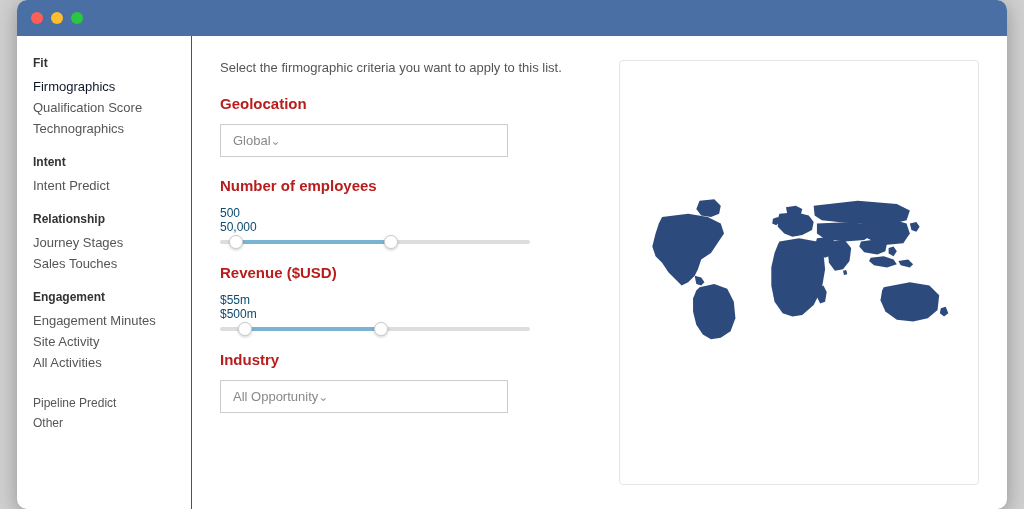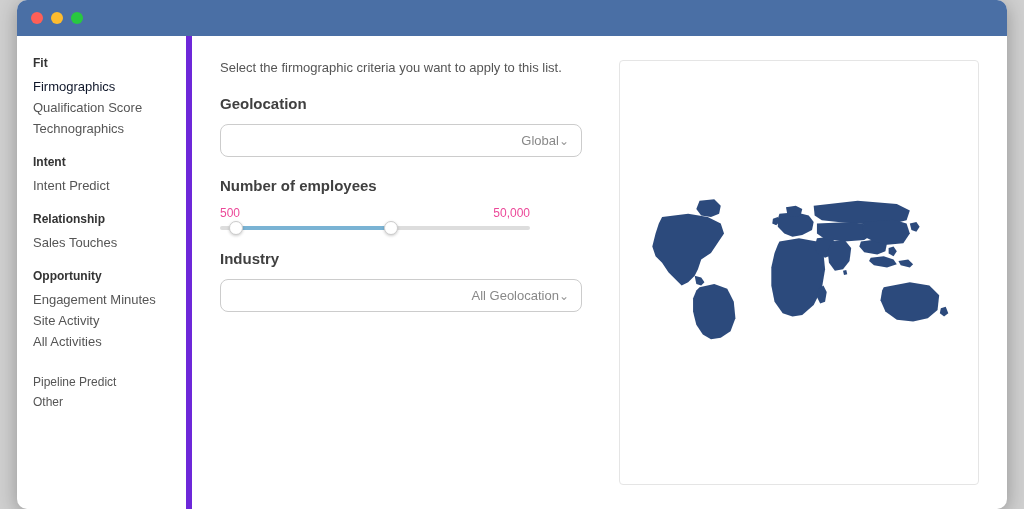--- a/index.html
+++ b/index.html
@@ -32,21 +32,21 @@
     }
     .tl-red { background: #ff5f57; }
     .tl-yellow { background: #febc2e; }
     .tl-green { background: #28c840; }
     .content {
       display: flex;
       height: 473px;
     }
     .sidebar {
       width: 175px;
-      border-right: 6px solid #6d28d9;
+      border-right: 1px solid #6d28d9;
       padding: 20px 16px;
       flex-shrink: 0;
     }
     .sidebar-section-label {
       font-size: 12px;
       font-weight: 700;
       color: #333;
       margin-bottom: 6px;
       margin-top: 16px;
     }
@@ -87,45 +87,46 @@
       flex-shrink: 0;
     }
     .instruction {
       font-size: 13px;
       color: #555;
       margin-bottom: 20px;
     }
     .section-title {
       font-size: 15px;
       font-weight: 700;
-      color: #404040;
+      color: #b91c1c;
       margin-bottom: 12px;
     }
     .dropdown {
       border: 1px solid #ccc;
-      border-radius: 8px;
+      border-radius: 0;
       padding: 8px 12px;
       display: flex;
-      justify-content: flex-end;
+      justify-content: flex-start;
       align-items: center;
       cursor: pointer;
       font-size: 13px;
       color: #888;
       margin-bottom: 20px;
-      width: 362px;
+      width: 288px;
     }
     .dropdown-arrow { font-size: 12px; color: #999; }
     .range-section { margin-bottom: 20px; }
     .range-labels {
       display: flex;
       justify-content: space-between;
       font-size: 12px;
-      color: #ec4899;
+      color: #0c4a6e;
       margin-bottom: 6px;
       width: 310px;
+      flex-direction: column;
     }
     .range-track {
       width: 310px;
       height: 4px;
       background: #ddd;
       border-radius: 2px;
       position: relative;
       margin-bottom: 4px;
     }
     .range-fill {
@@ -163,22 +164,23 @@
   <div class="content">
 
     <div class="sidebar" id="sidebar-container">
         <div class="sidebar-section-label">Fit</div>
         <div class="sidebar-item active">Firmographics</div>
         <div class="sidebar-item">Qualification Score</div>
         <div class="sidebar-item">Technographics</div>
         <div class="sidebar-section-label">Intent</div>
         <div class="sidebar-item">Intent Predict</div>
         <div class="sidebar-section-label">Relationship</div>
+        <div class="sidebar-item">Journey Stages</div>
         <div class="sidebar-item">Sales Touches</div>
-        <div class="sidebar-section-label">Opportunity</div>
+        <div class="sidebar-section-label">Engagement</div>
         <div class="sidebar-item">Engagement Minutes</div>
         <div class="sidebar-item">Site Activity</div>
         <div class="sidebar-item">All Activities</div>
         <div style="margin-top: 20px;"></div>
         <div class="sidebar-top-item">Pipeline Predict</div>
         <div class="sidebar-top-item">Other</div>
       </div>
 
     <div class="main">
       <div class="main-left">
@@ -198,25 +200,37 @@
             <span>500</span>
             <span>50,000</span>
           </div>
           <div class="range-track" id="employees-track">
             <div class="range-fill" id="employees-fill" style="left: 15.5px; width: 155px;"></div>
             <div class="range-thumb" id="employees-thumb1" style="left: 8.5px;"></div>
             <div class="range-thumb" id="employees-thumb2" style="left: 163.5px;"></div>
           </div>
         </div>
 
+        <div class="range-section">
+          <div class="section-title">Revenue ($USD)</div>
+          <div class="range-labels">
+            <span>$55m</span>
+            <span>$500m</span>
+          </div>
+          <div class="range-track" id="revenue-track">
+            <div class="range-fill" id="revenue-fill" style="left: 24.8px; width: 136.4px;"></div>
+            <div class="range-thumb" id="revenue-thumb1" style="left: 17.8px;"></div>
+            <div class="range-thumb" id="revenue-thumb2" style="left: 154.2px;"></div>
+          </div>
+        </div>
 
         <div class="range-section">
           <div class="section-title">Industry</div>
           <div class="dropdown">
-            <span>All Geolocation</span>
+            <span>All Opportunity</span>
             <span class="dropdown-arrow">⌄</span>
           </div>
         </div>
       </div>
 
       <div class="main-right">
         <svg class="world-map" viewBox="0 0 1000 500" xmlns="http://www.w3.org/2000/svg">
 
           <g fill="#2c4a7c">
 

